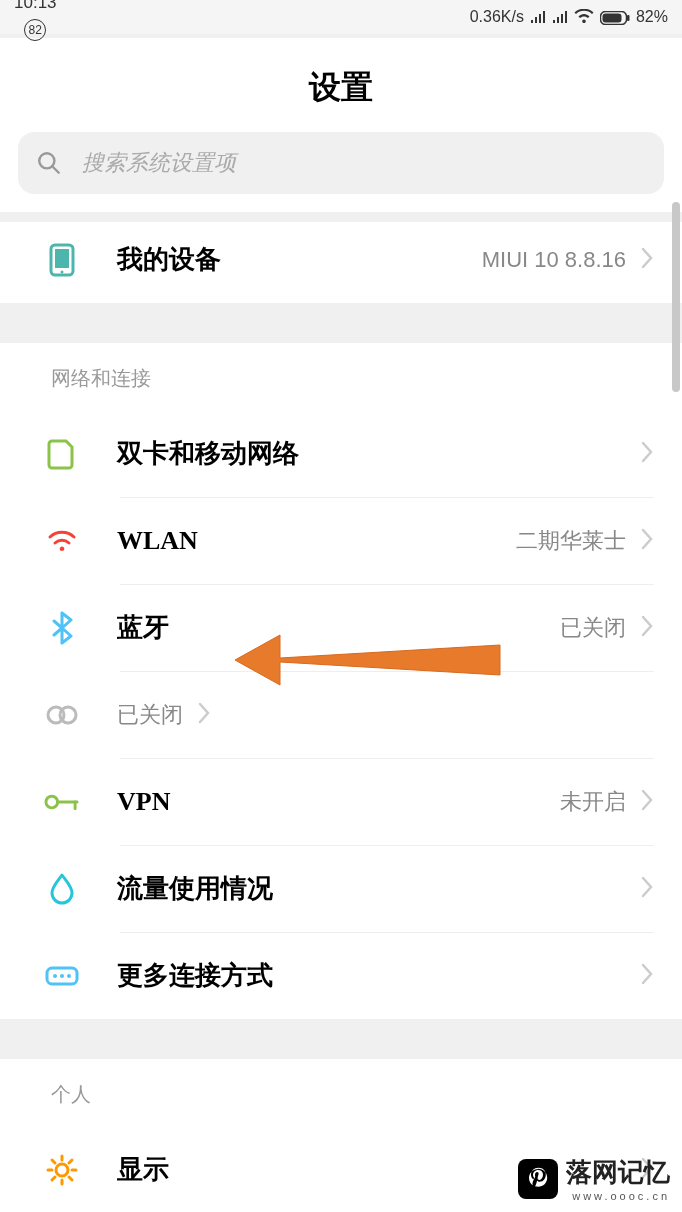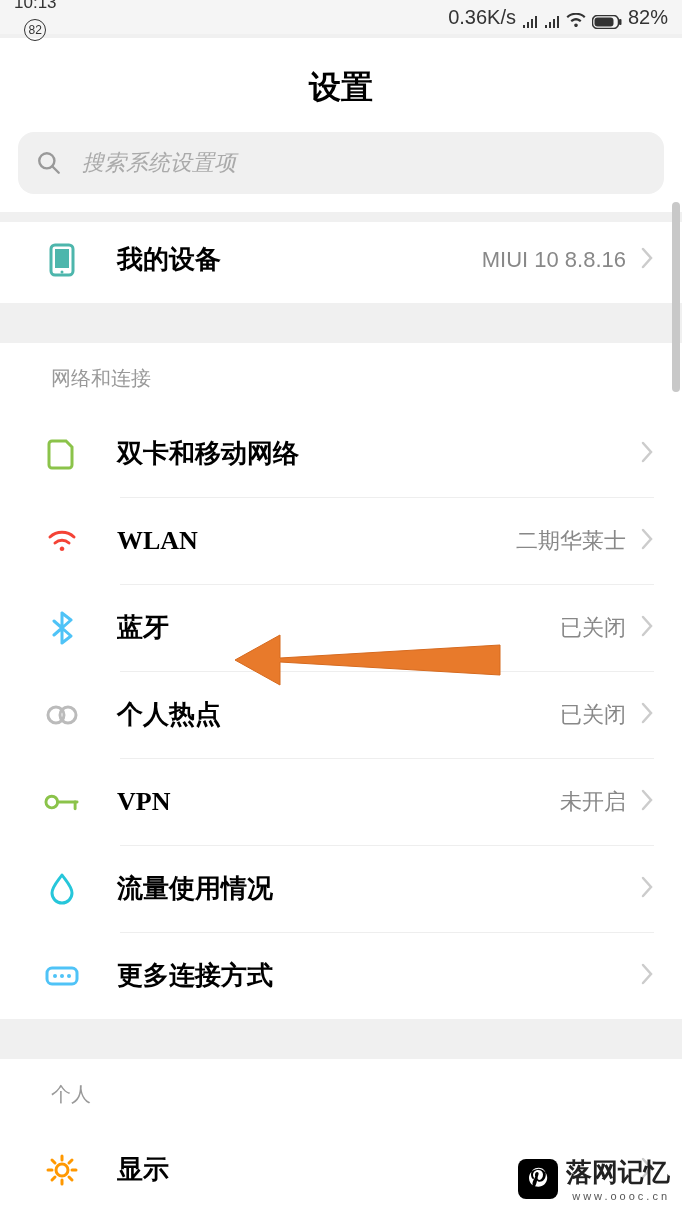--- a/index.html
+++ b/index.html
@@ -17,21 +17,21 @@
       background: #f5f5f5;
       display: flex;
       justify-content: space-between;
       align-items: center;
       padding: 0 14px;
       font-family: Arial, sans-serif;
       font-size: 17px;
       color: #333;
     }
     .status-left { display: flex; align-items: center; gap: 6px; flex-direction: column; }
-    .status-right { display: flex; align-items: flex-end; gap: 6px; font-size: 20px; }
+    .status-right { display: flex; align-items: center; gap: 6px; font-size: 16px; }
     .status-badge {
       border: 1.5px solid #333;
       border-radius: 50%;
       width: 22px; height: 22px;
       display: inline-flex; align-items: center; justify-content: center;
       font-size: 12px;
     }
     .signal-icon, .wifi-status-icon, .battery-status-icon { display: inline-flex; }
     .battery-status-icon svg { margin-top: 2px; }
     
@@ -288,21 +288,20 @@
     </span>
   </div>
 
   <div class="item">
     <span class="item-icon">
       <svg width="34" height="24" viewBox="0 0 34 24">
           <circle cx="11" cy="12" r="8" fill="none" stroke="#bbb" stroke-width="3"></circle>
           <circle cx="23" cy="12" r="8" fill="none" stroke="#bbb" stroke-width="3"></circle>
         </svg>
     </span>
-    <span class="item-label">个人热点</span>
     <span class="item-value cn">已关闭</span>
     <span class="chevron">
       <svg width="14" height="22" viewBox="0 0 14 22">
           <path d="M3 2l8 9-8 9" fill="none" stroke="#ccc" stroke-width="2.5" stroke-linecap="round"></path>
         </svg>
     </span>
   </div>
 
   <div class="item">
     <span class="item-icon">

